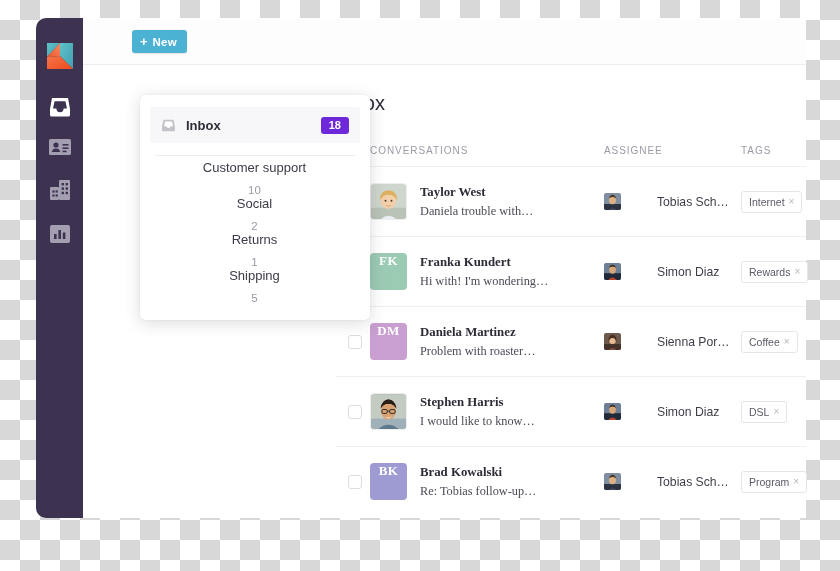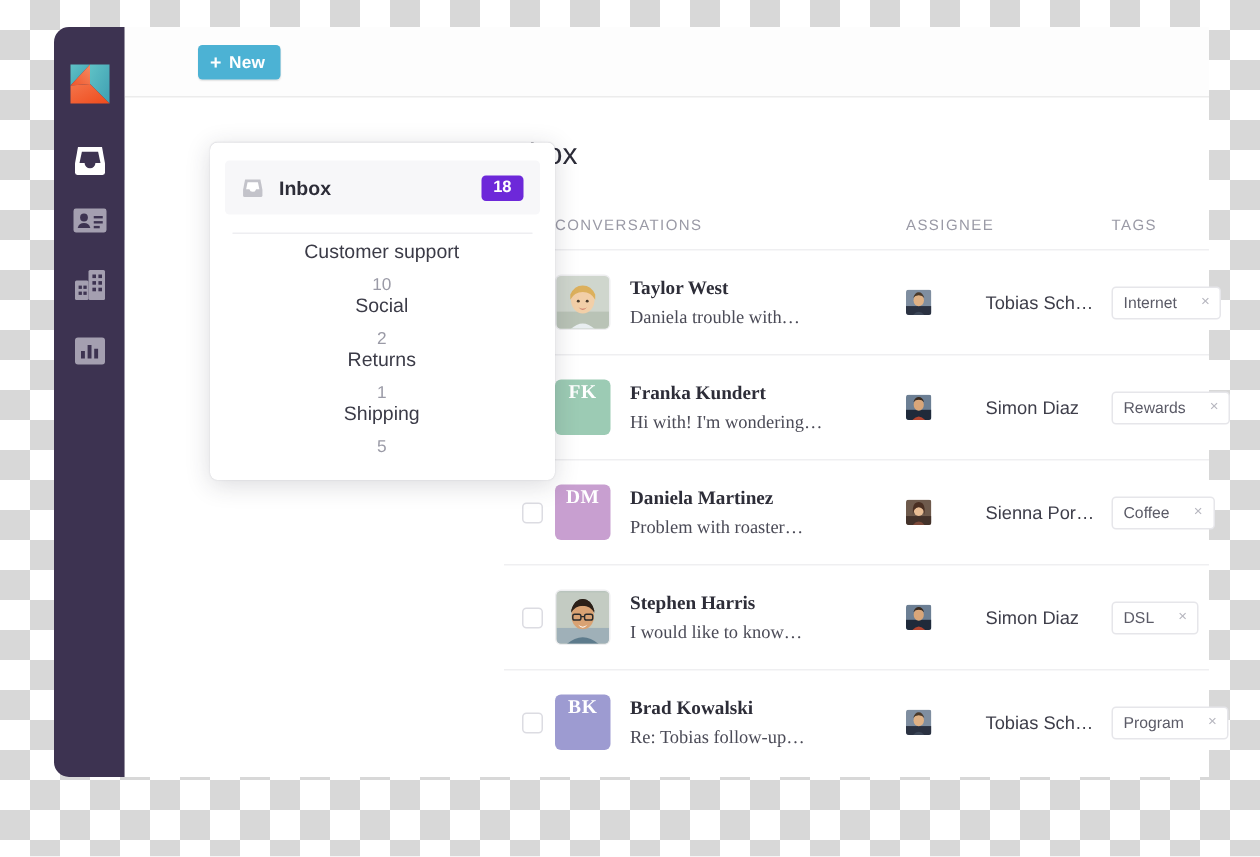--- a/index.html
+++ b/index.html
@@ -198,21 +198,21 @@
   .assignee-name {
     margin-left: 8px;
     font-size: 12.2px;
     color: #3e3e4a;
     white-space: nowrap;
   }
 
   .tag {
     display: inline-flex;
     align-items: center;
-    gap: 16px;
+    gap: 4px;
     border: 1px solid #e6e6ea;
     border-radius: 3px;
     padding: 4px 7px;
     background: #fff;
     font-size: 10.5px;
     color: #5b5b67;
     cursor: pointer;
     white-space: nowrap;
   }
   .tag-x { color: #b6b6bf; font-size: 10px; line-height: 1; }

